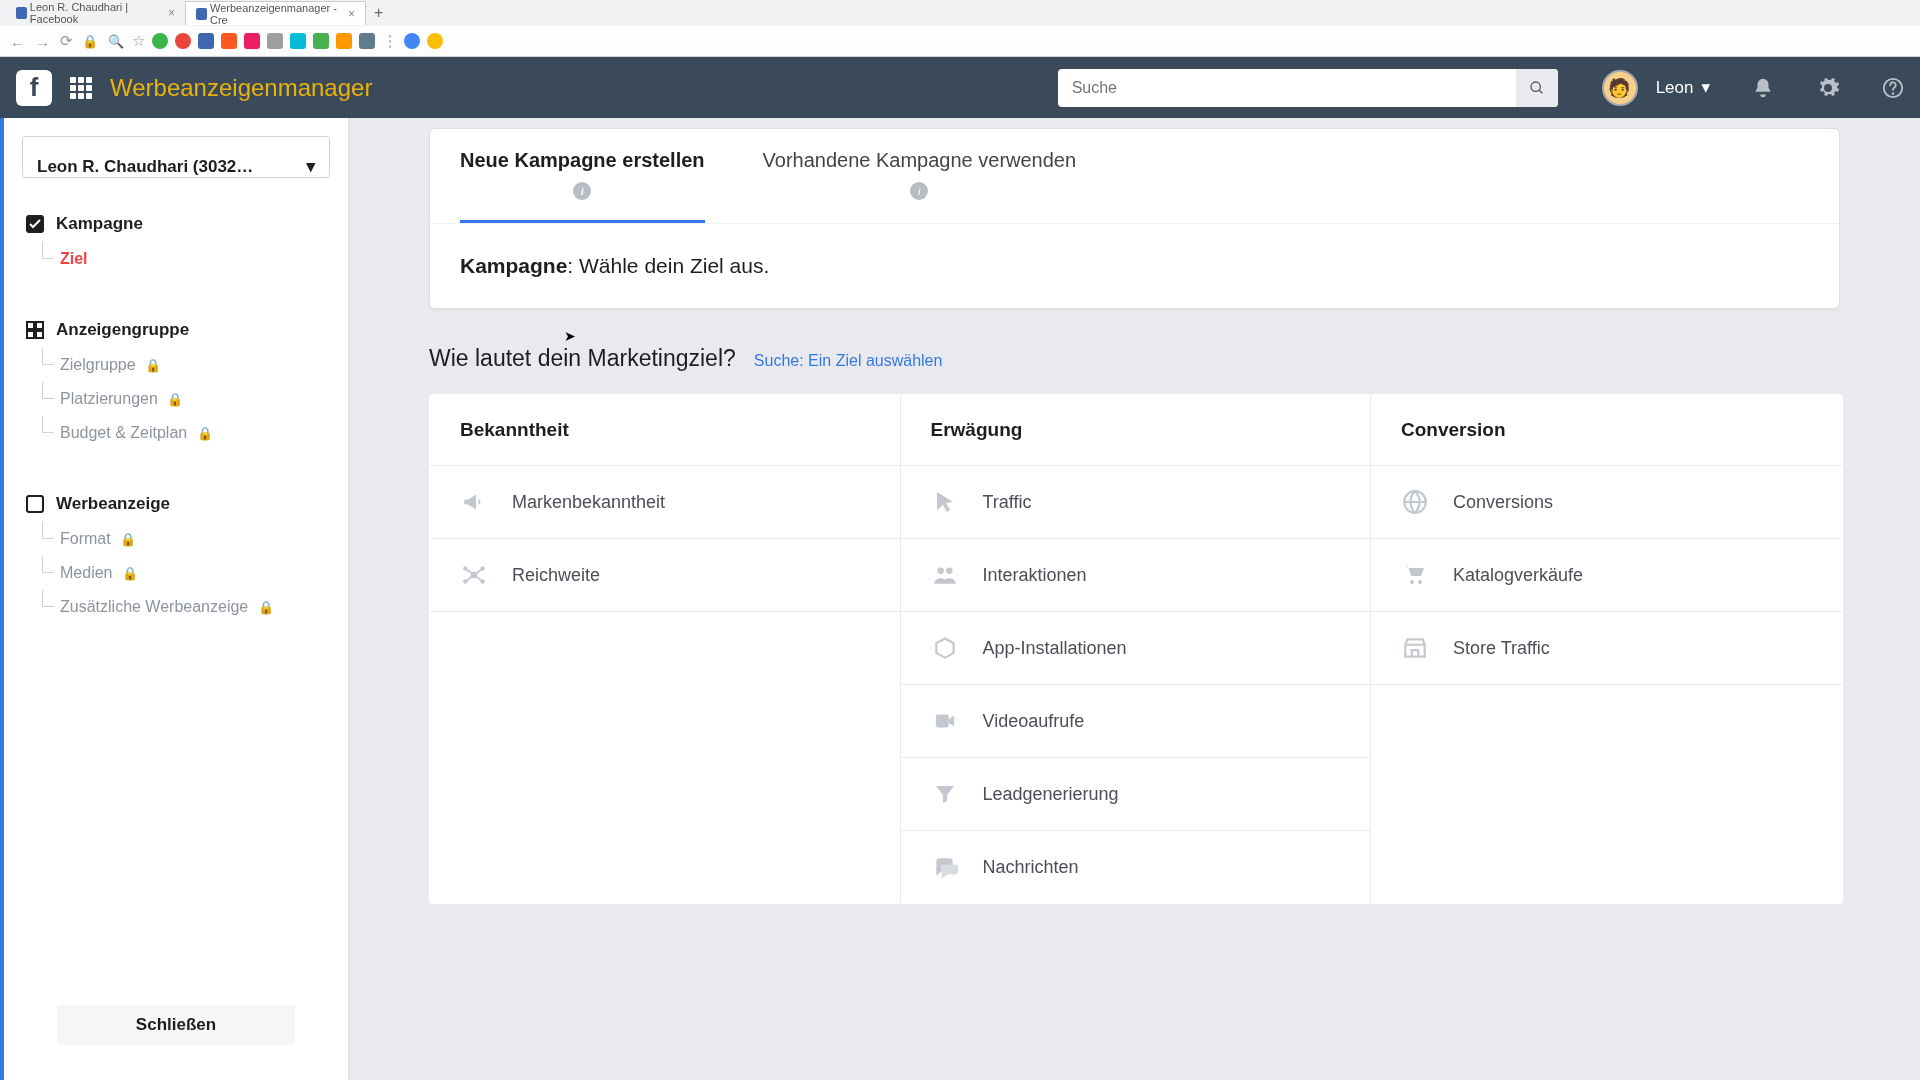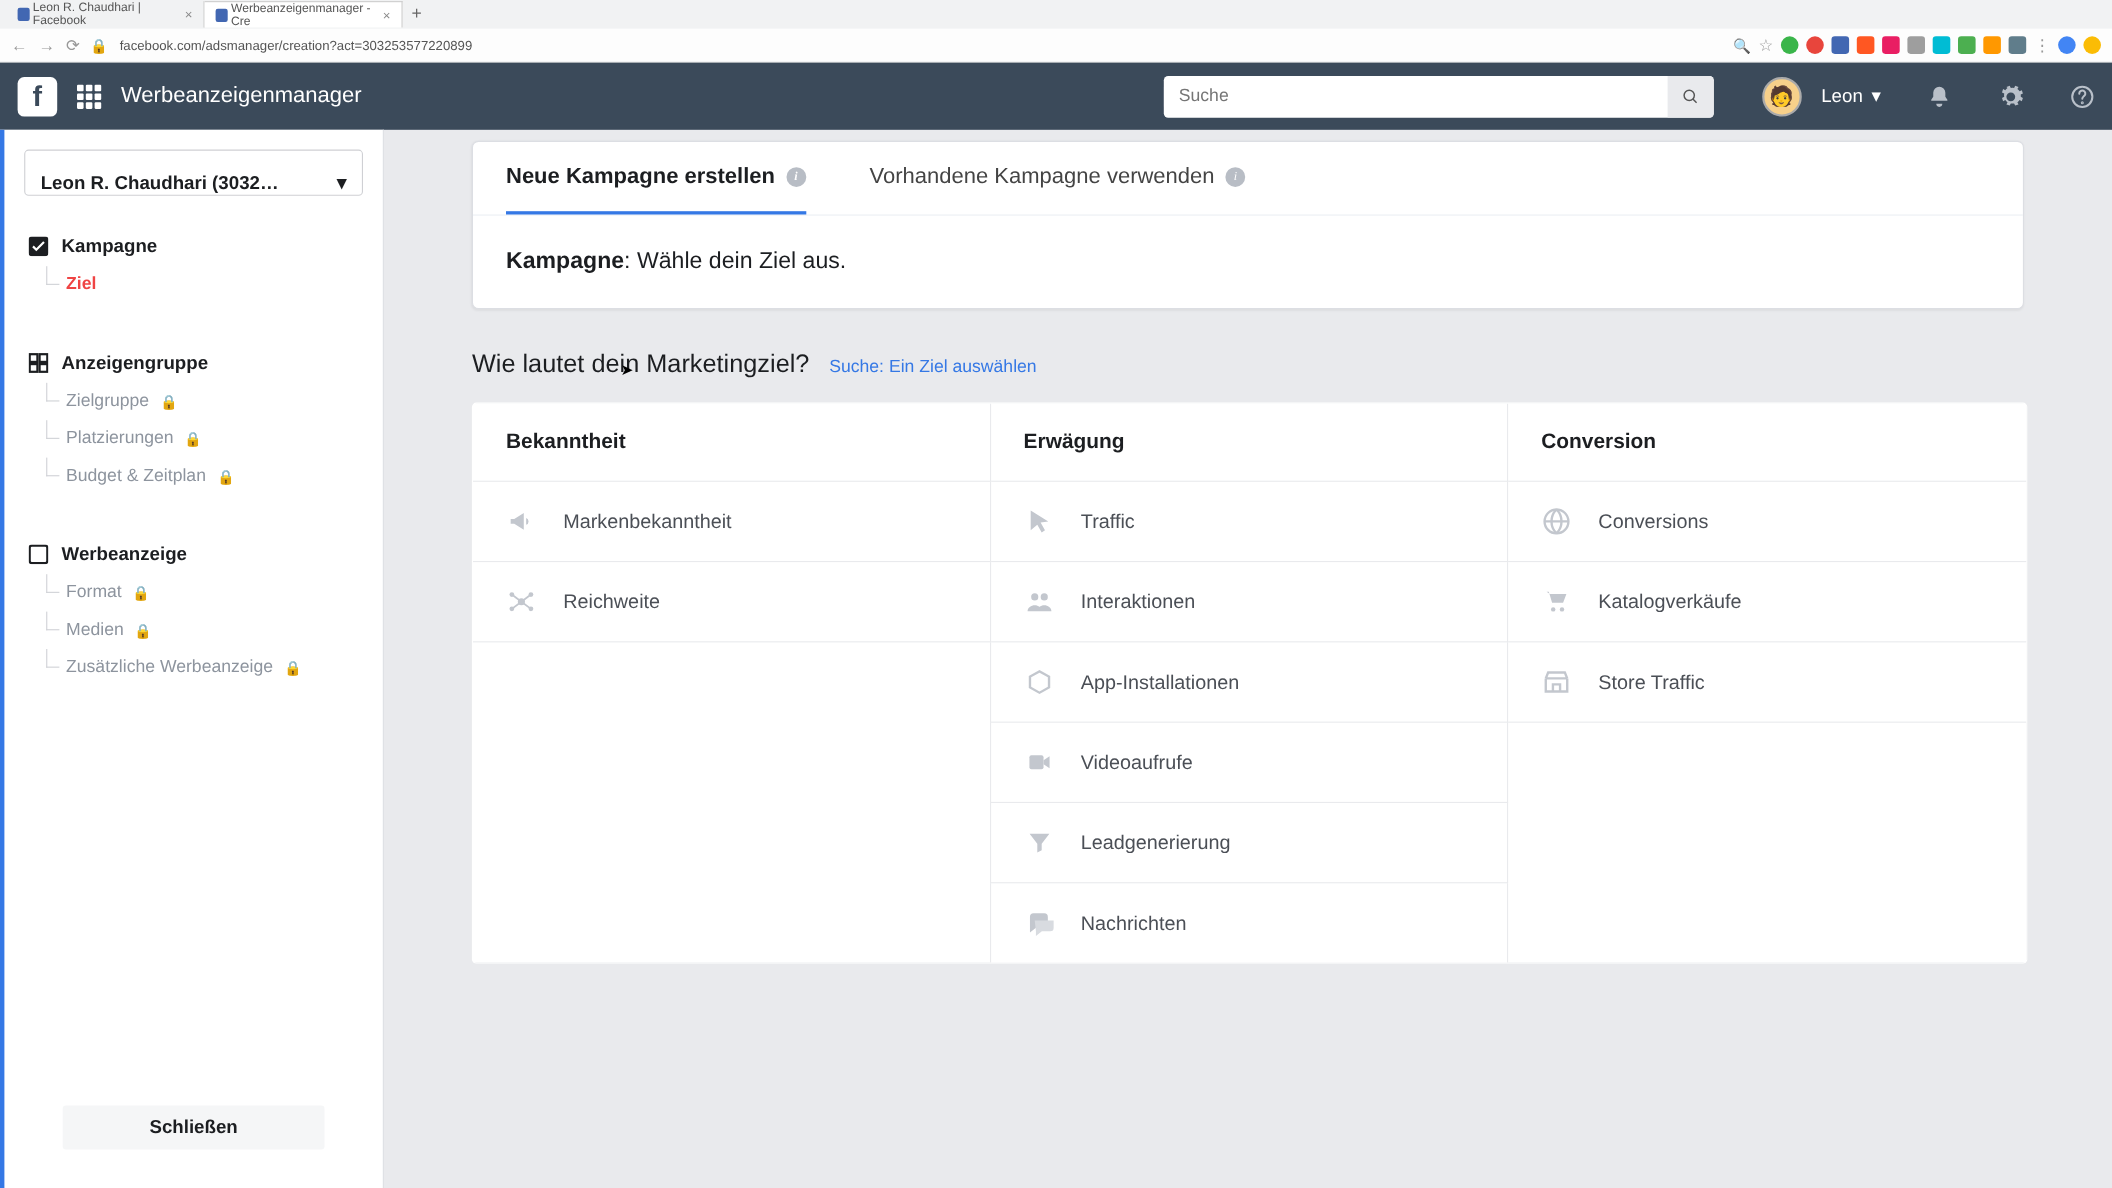--- a/index.html
+++ b/index.html
@@ -18,21 +18,21 @@
 .addr-lock { color: #5a5; font-size: 13px;}
 .addr-url { font-size: 12px; color: #555; flex: 1; }
 .addr-icons { display: flex; gap: 7px; align-items: center; }
 .ext-icon { width: 16px; height: 16px; border-radius: 3px; display:inline-block; }
 
 
 .fb-topbar { background: #3b4a5a; height: 61px; display: flex; align-items: center; padding: 0 16px; gap: 18px; }
 .fb-logo { width: 36px; height: 36px; background: #fff; border-radius: 6px; display: flex; align-items: center; justify-content: center; color: #3b4a5a; font-weight: bold; font-size: 26px; }
 .apps-grid { width: 22px; height: 22px; display: grid; grid-template-columns: repeat(3,1fr); grid-template-rows: repeat(3,1fr); gap: 2px; }
 .apps-grid span { background: #fff; border-radius: 1px; }
-.app-title { color: #ffffff; font-size: 20px; font-weight: 400; flex: 0 0 auto; }
+.app-title { color: #eab308; font-size: 24px; font-weight: 400; flex: 0 0 auto; }
 .spacer { flex: 1; }
 .search-box { display: flex; align-items: center; background: #fff; border-radius: 4px; width: 500px; height: 38px; overflow: hidden; }
 .search-input { flex: 1; border: none; padding: 0 14px; font-size: 16px; color: #555; outline: none; }
 .search-btn { width: 42px; height: 38px; background: #e9eaed; display: flex; align-items: center; justify-content: center; color: #555; }
 .avatar { width: 36px; height: 36px; border-radius: 50%; background: #f7d08a; border: 2px solid #aaa; margin-left: 26px; display:flex; align-items:center; justify-content:center; font-size:18px;}
 .user-menu { color: #fff; font-size: 17px; display: flex; align-items: center; gap: 8px; }
 .topbar-icon { color: #b9c0c9; font-size: 22px; margin-left: 24px; cursor: pointer; }
 
 
 .layout { display: flex; height: calc(1080px - 56px - 61px); }
@@ -46,21 +46,21 @@
 .nav-head-icon { width: 18px; height: 18px; display:inline-flex; align-items:center; justify-content:center; }
 .nav-sub { padding: 8px 0 8px 56px; position: relative; font-size: 16px; color: #8d949e; display: flex; align-items: center; gap: 10px; }
 .nav-sub.active { color: #ef4444; font-weight: 700; }
 .tree-line { position: absolute; left: 38px; top: 0; bottom: 50%; border-left: 1px solid #d0d2d6; border-bottom: 1px solid #d0d2d6; width: 12px; }
 .lock-icon { color: #cfd0d4; font-size: 13px; }
 .close-btn { position: absolute; bottom: 36px; left: 50%; transform: translateX(-50%); width: 238px; height: 40px; background: #f5f6f7; border: none; border-radius: 3px; font-size: 17px; color: #1c1e21; font-weight: 600; }
 
 
 .card { background: #fff; border: 1px solid #dcdee3; border-radius: 6px; margin-bottom: 36px; box-shadow: 0 1px 2px rgba(0,0,0,0.05); }
 .tabs-row { display: flex; gap: 58px; padding: 20px 30px 0 30px; border-bottom: 1px solid #eceff3; }
-.ctab { font-size: 20px; font-weight: 700; color: #1c1e21; padding-bottom: 20px; display: flex; align-items: center; gap: 10px; border-bottom: 3px solid transparent; }
+.ctab { font-size: 20px; font-weight: 700; color: #1c1e21; padding-bottom: 20px; display: flex; align-items: center; gap: 10px; border-bottom: 3px solid transparent; flex-direction: column; }
 .ctab.inactive { font-weight: 400; color: #444; }
 .ctab.active { border-bottom-color: #3578e5; }
 .info-badge { width: 18px; height: 18px; border-radius: 50%; background: #b8bdc5; color: #fff; font-size: 11px; font-style: italic; display: inline-flex; align-items: center; justify-content: center; font-family: Georgia, serif;}
 .card-body { padding: 30px; display: flex; align-items: flex-end; justify-content: space-between; }
 .camp-line { font-size: 21px; color: #1c1e21; }
 .camp-line b { font-weight: 700; }
 .quick-btn { border: 1px solid #cfd0d4; background: #fff; border-radius: 3px; padding: 10px 18px; font-size: 17px; font-weight: 600; color: #1c1e21; }
 
 
 .goal-head { display: flex; align-items: baseline; gap: 18px; margin-bottom: 22px; }
@@ -91,21 +91,20 @@
       <span>Werbeanzeigenmanager - Cre</span>
       <span class="tab-close">×</span>
     </div>
     <div class="new-tab">+</div>
   </div>
   <div class="addr-bar">
     <span class="nav-arrow">←</span>
     <span class="nav-arrow">→</span>
     <span class="nav-arrow">⟳</span>
     <span class="addr-lock">🔒</span>
-    <span class="addr-url">facebook.com/adsmanager/creation?act=303253577220899</span>
     <div class="addr-icons">
       <span class="nav-arrow" style="font-size:13px">🔍</span>
       <span class="nav-arrow">☆</span>
       <span class="ext-icon" style="background:#3ab54a;border-radius:50%"></span>
       <span class="ext-icon" style="background:#e8453c;border-radius:50%"></span>
       <span class="ext-icon" style="background:#4267B2"></span>
       <span class="ext-icon" style="background:#ff5722"></span>
       <span class="ext-icon" style="background:#e91e63"></span>
       <span class="ext-icon" style="background:#9e9e9e"></span>
       <span class="ext-icon" style="background:#00bcd4"></span>

